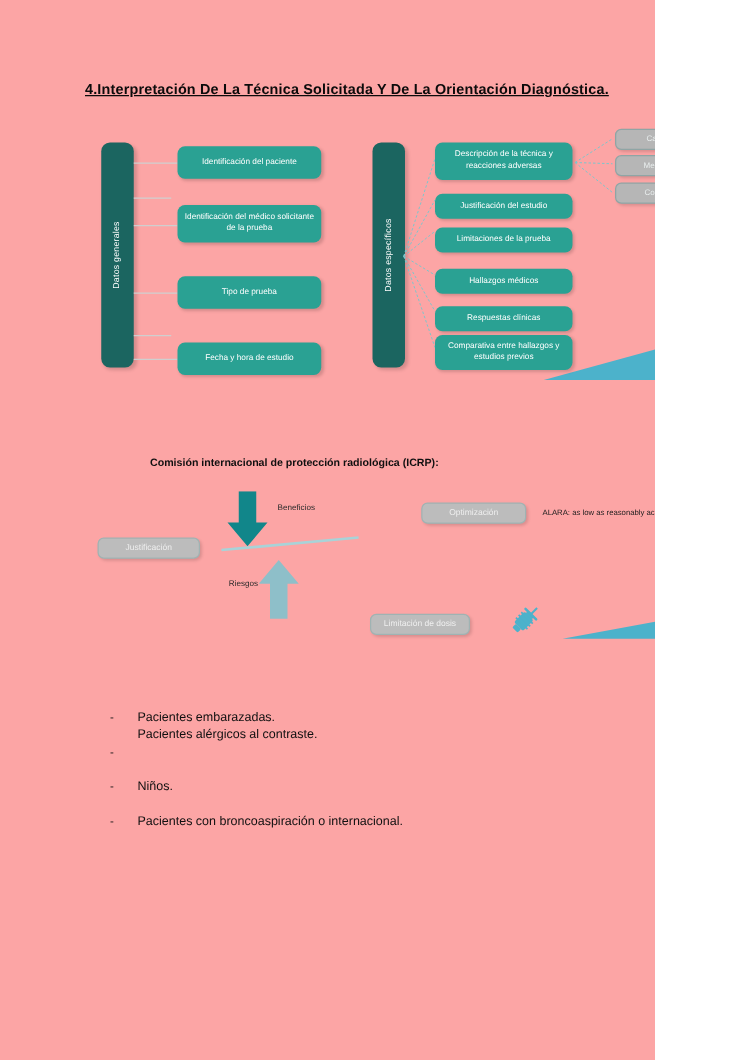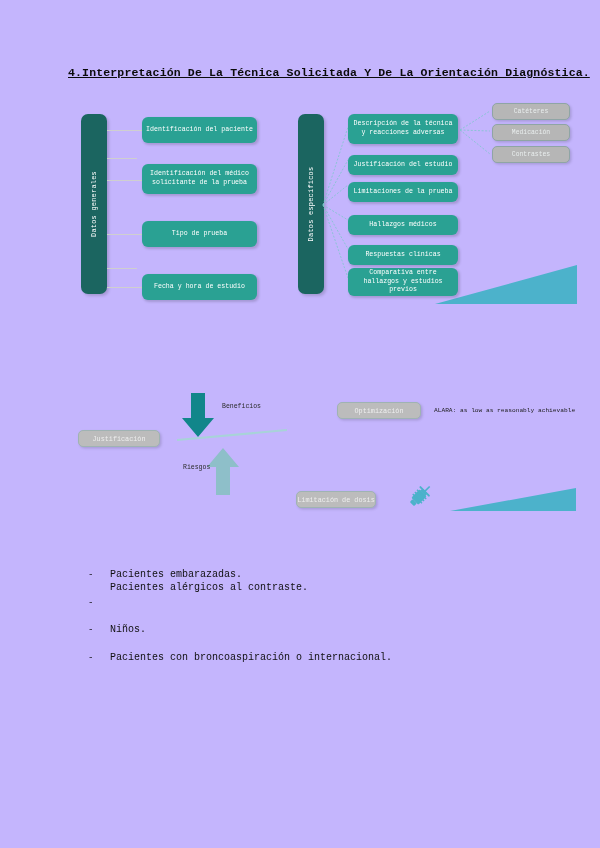--- a/index.html
+++ b/index.html
@@ -6,25 +6,24 @@
     margin: 0;
     padding: 0;
     background: #ffffff;
   }
   body {
     font-family: "Liberation Sans", sans-serif;
     color: #000000;
   }
   #page {
     position: relative;
-    width: 600px;
+    width: 524px;
     height: 848px;
-    background: #c4b5fd;
+    background: #fca5a5;
     overflow: hidden;
-    font-family: Liberation Mono, monospace;
   }
 
   
   .section-heading {
     position: absolute;
     font-size: 11.5px;
     font-weight: bold;
     color: #0b0b0b;
     letter-spacing: .15px;
     text-decoration: underline;
@@ -204,20 +203,21 @@
       </g>
     </svg>
 
     <div class="graybox" style="left:492px; top:103px; width:78px; height:17px;">Catéteres</div>
     <div class="graybox" style="left:492px; top:124px; width:78px; height:17px;">Medicación</div>
     <div class="graybox" style="left:492px; top:146px; width:78px; height:17px;">Contrastes</div>
 
   </div>
 
 
+  <div class="subtitle" style="left:120px; top:365px;">Comisión internacional de protección radiológica (ICRP):</div>
 
   <div class="diagram">
 
     <div class="plainbox" style="left:78px; top:430px; width:82px; height:17px;">Justificación</div>
 
     <svg style="position:absolute; left:181px; top:393px;" width="34" height="45">
       <polygon points="10,0 24,0 24,25 33,25 17,44 1,25 10,25" fill="#11868a"></polygon>
     </svg>
 
     <svg style="position:absolute; left:177px; top:428px;" width="110" height="14">

